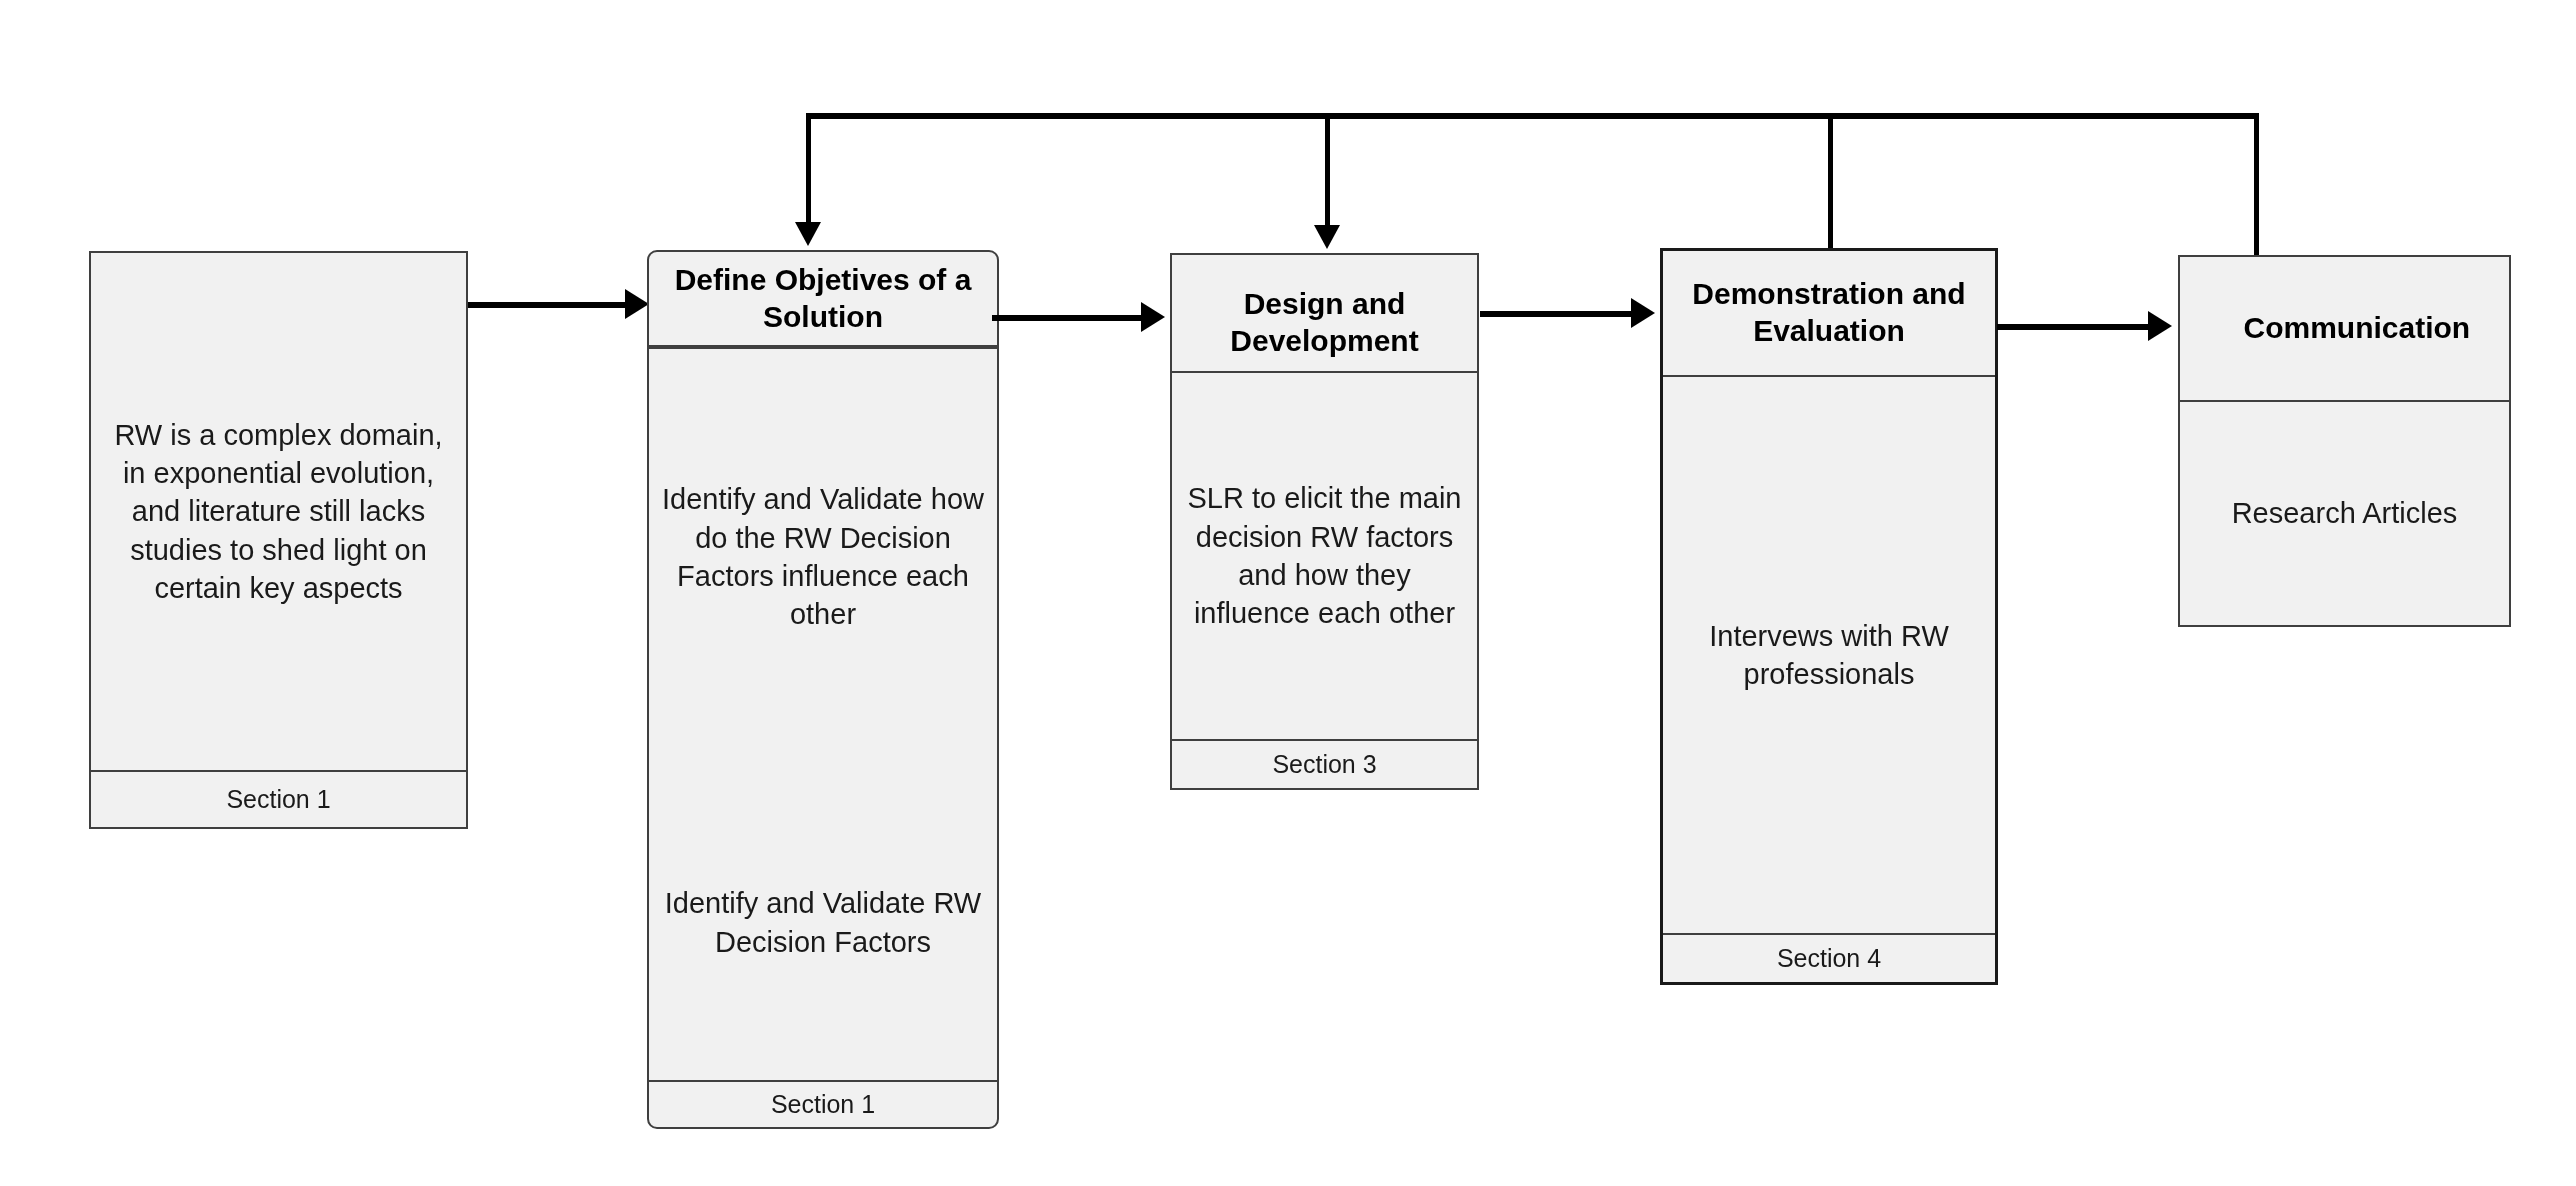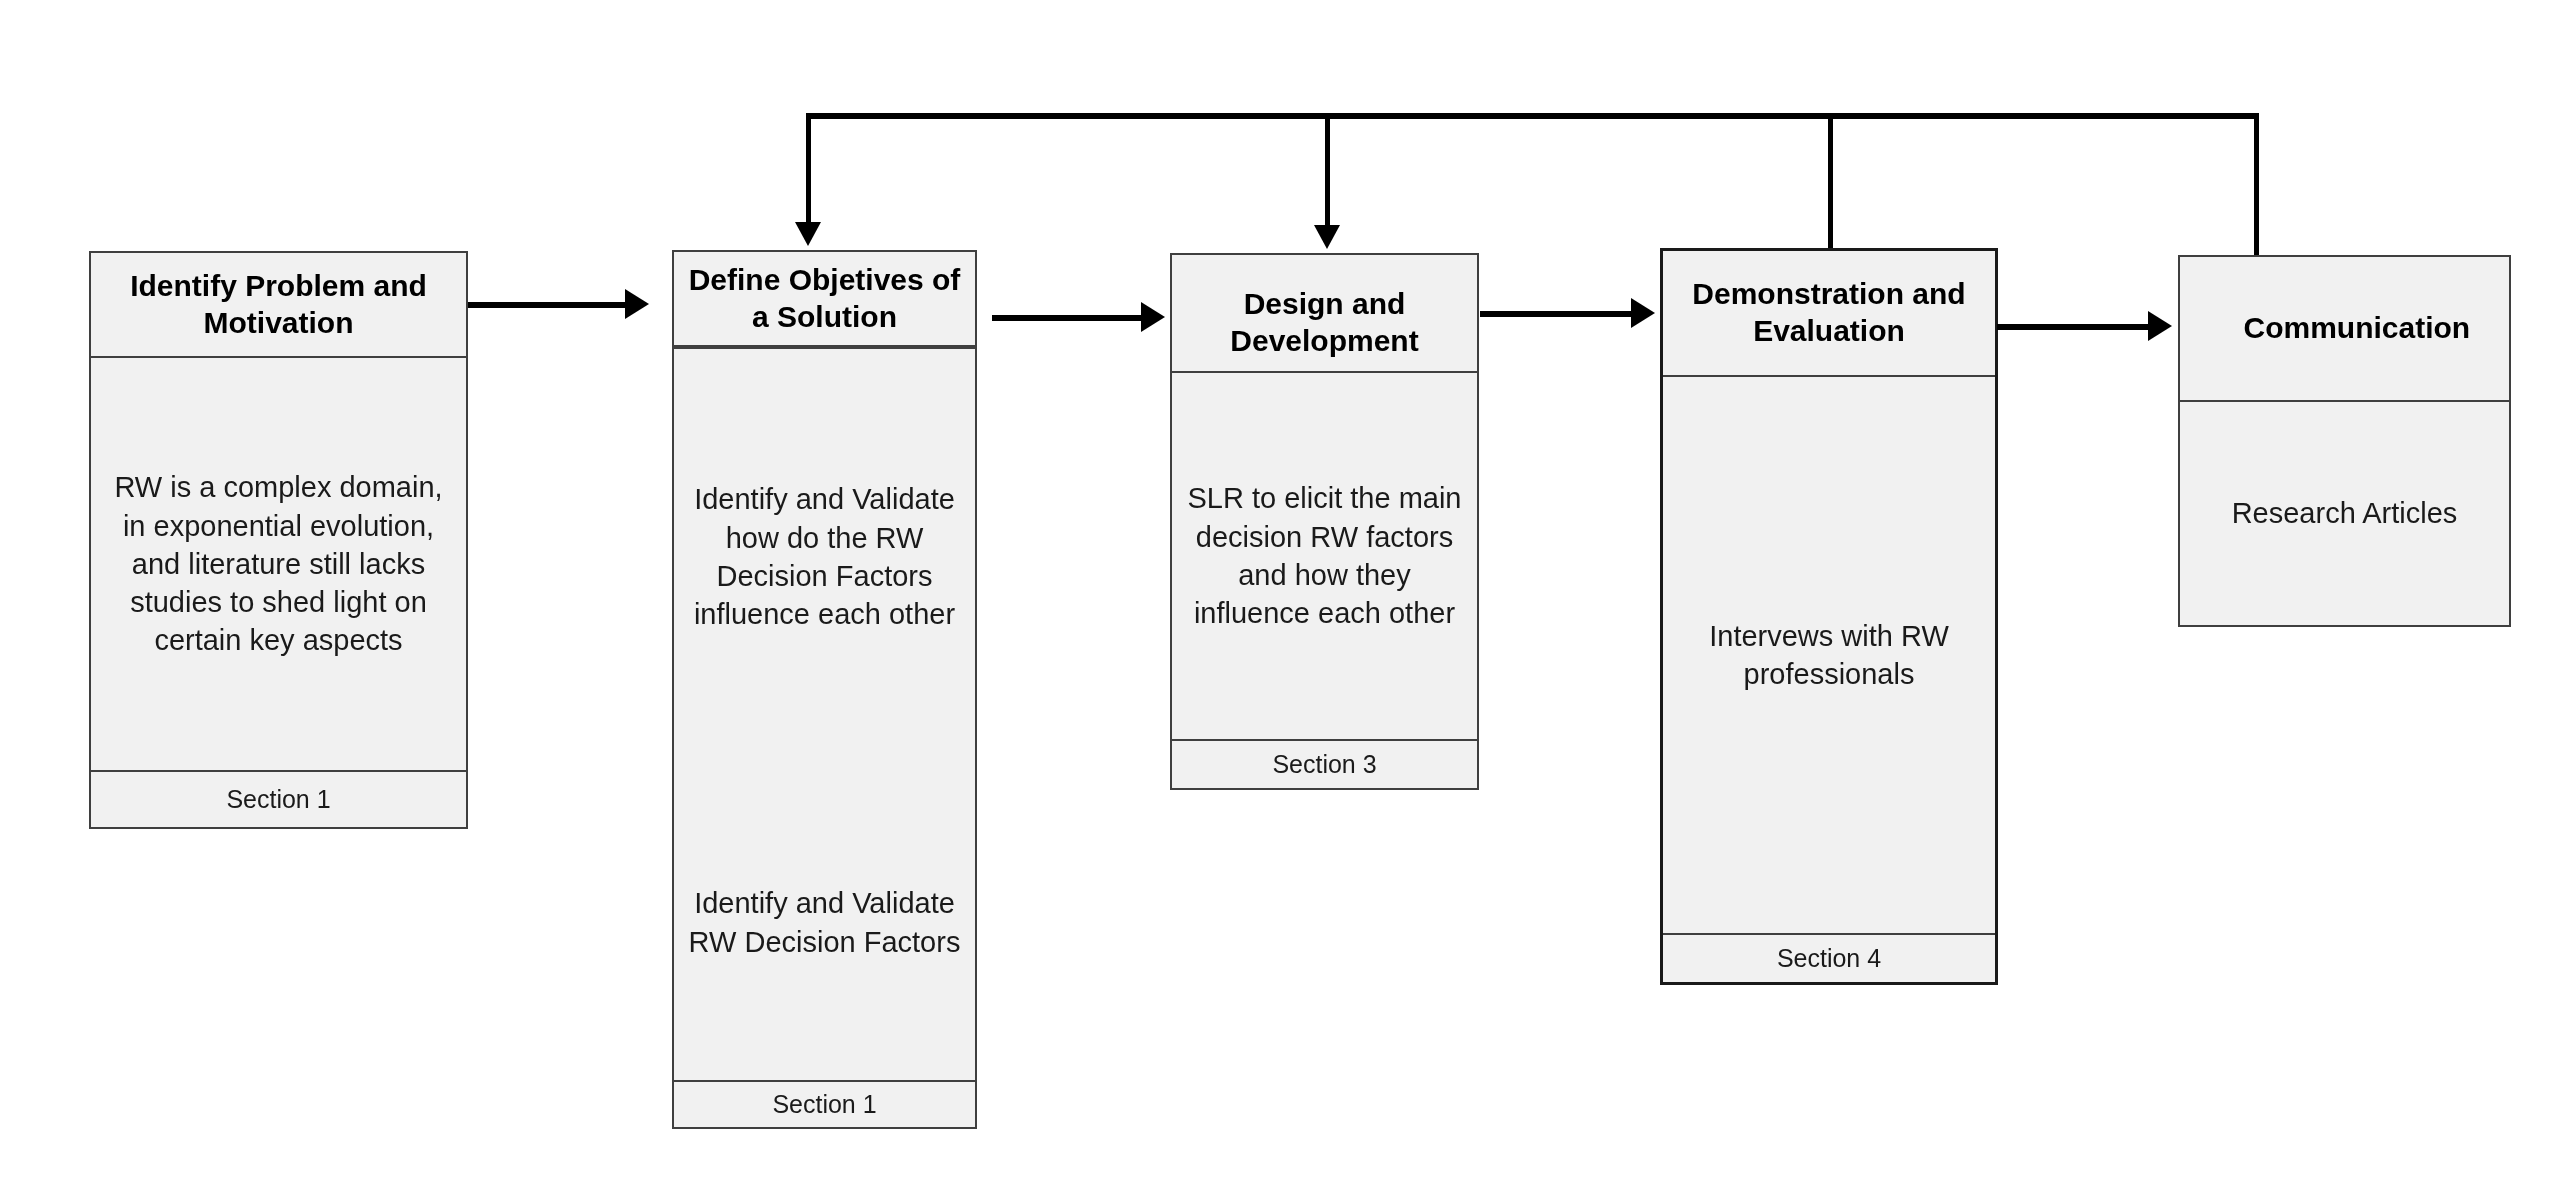--- a/index.html
+++ b/index.html
@@ -112,29 +112,28 @@
   <div class="arrow-down" style="left:795px; top:222px;"></div>
 
   <div class="vline thin" style="left:1325px; top:113px; height:113px;"></div>
   <div class="arrow-down" style="left:1314px; top:225px;"></div>
 
   <div class="vline thin" style="left:1828px; top:113px; height:135px;"></div>
 
   <div class="vline thin" style="left:2254px; top:113px; height:142px;"></div>
 
   <div class="proc-box" style="left:89px; top:251px; width:379px; height:578px;">
-    <div class="box-header" style="height:105px;">Identify Problem and Motivation</div>
     <div class="box-body">RW is a complex domain, in exponential evolution, and literature still lacks studies to shed light on certain key aspects</div>
     <div class="box-footer" style="height:57px;">Section 1</div>
   </div>
 
   <div class="hline" style="left:468px; top:302px; width:157px;"></div>
   <div class="arrow-right" style="left:625px; top:289px;"></div>
 
-  <div class="proc-box" style="left:672px; top:250px; width:305px; height:879px;">
+  <div class="proc-box" style="left:647px; top:250px; width:352px; height:879px;border-radius:10px;">
     <div class="box-header" style="height:95px;">Define Objetives of a Solution</div>
     <div class="box-body divider-top">Identify and Validate how do the RW Decision Factors influence each other</div>
     <div class="box-body" style="height:315px; flex:0 0 auto;">Identify and Validate RW Decision Factors</div>
     <div class="box-footer" style="height:47px;">Section 1</div>
   </div>
 
   <div class="hline" style="left:992px; top:315px; width:150px;"></div>
   <div class="arrow-right" style="left:1141px; top:302px;"></div>
 
   <div class="proc-box" style="left:1170px; top:253px; width:309px; height:537px;">

